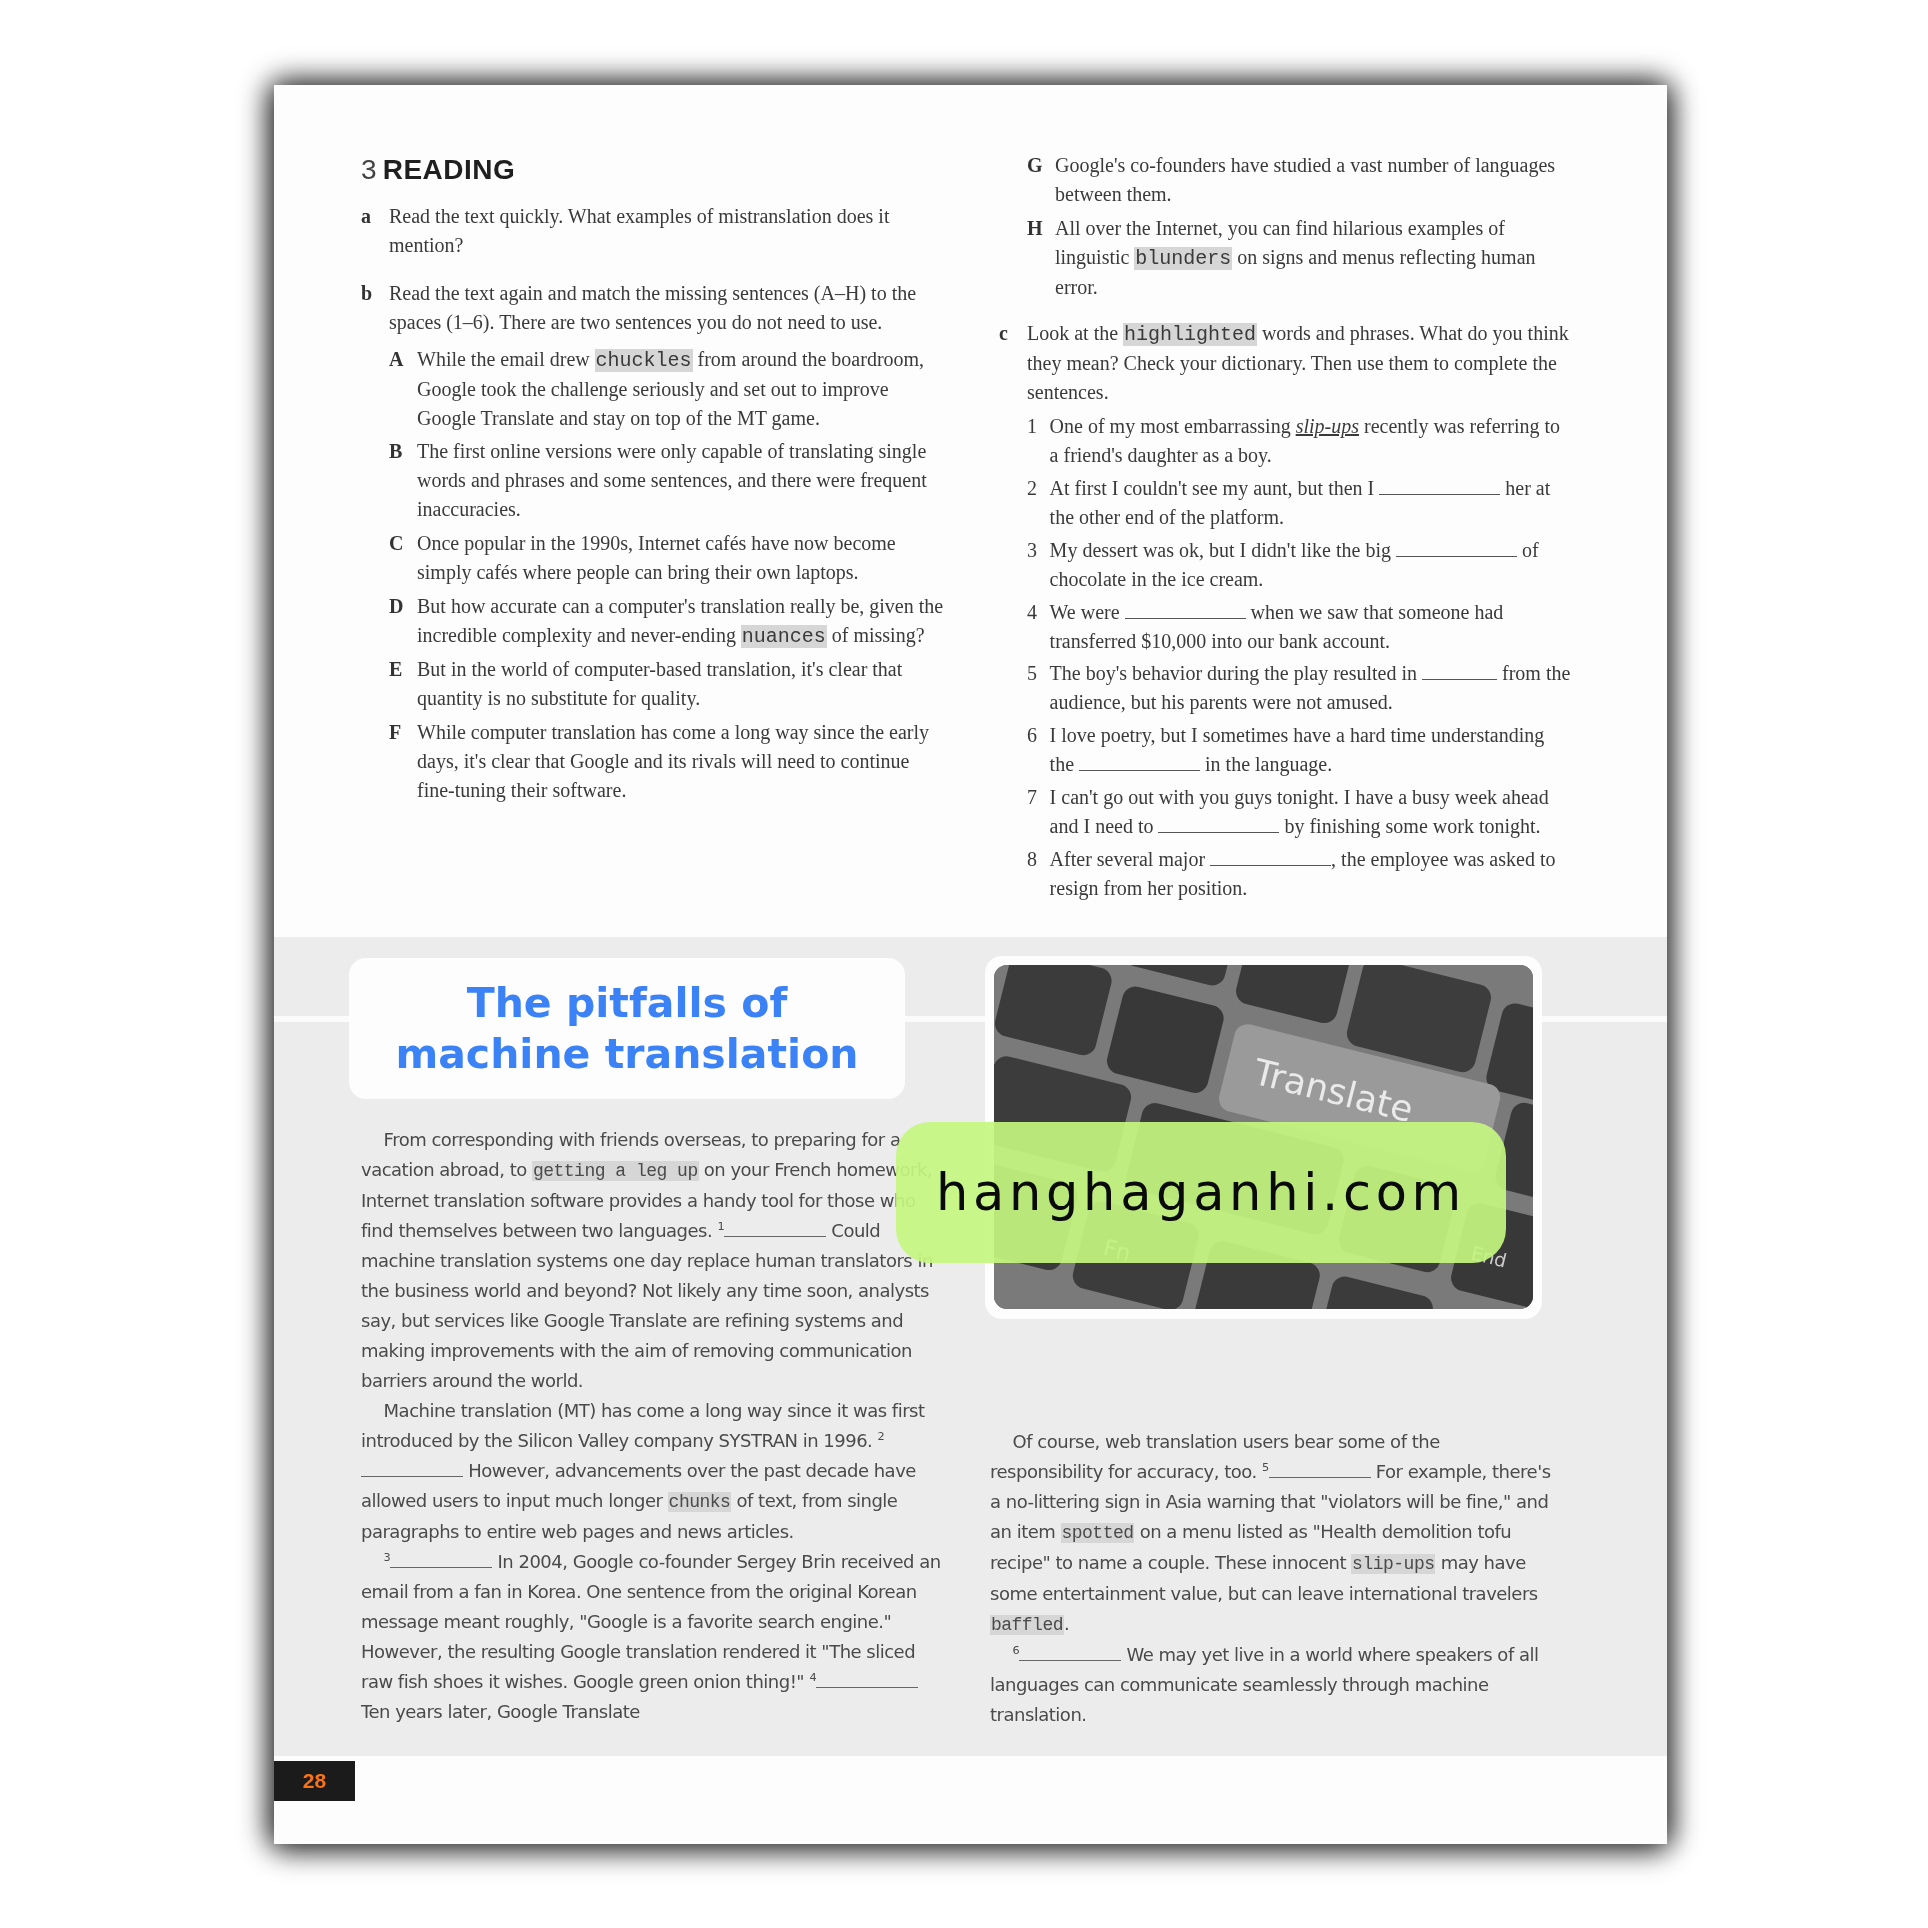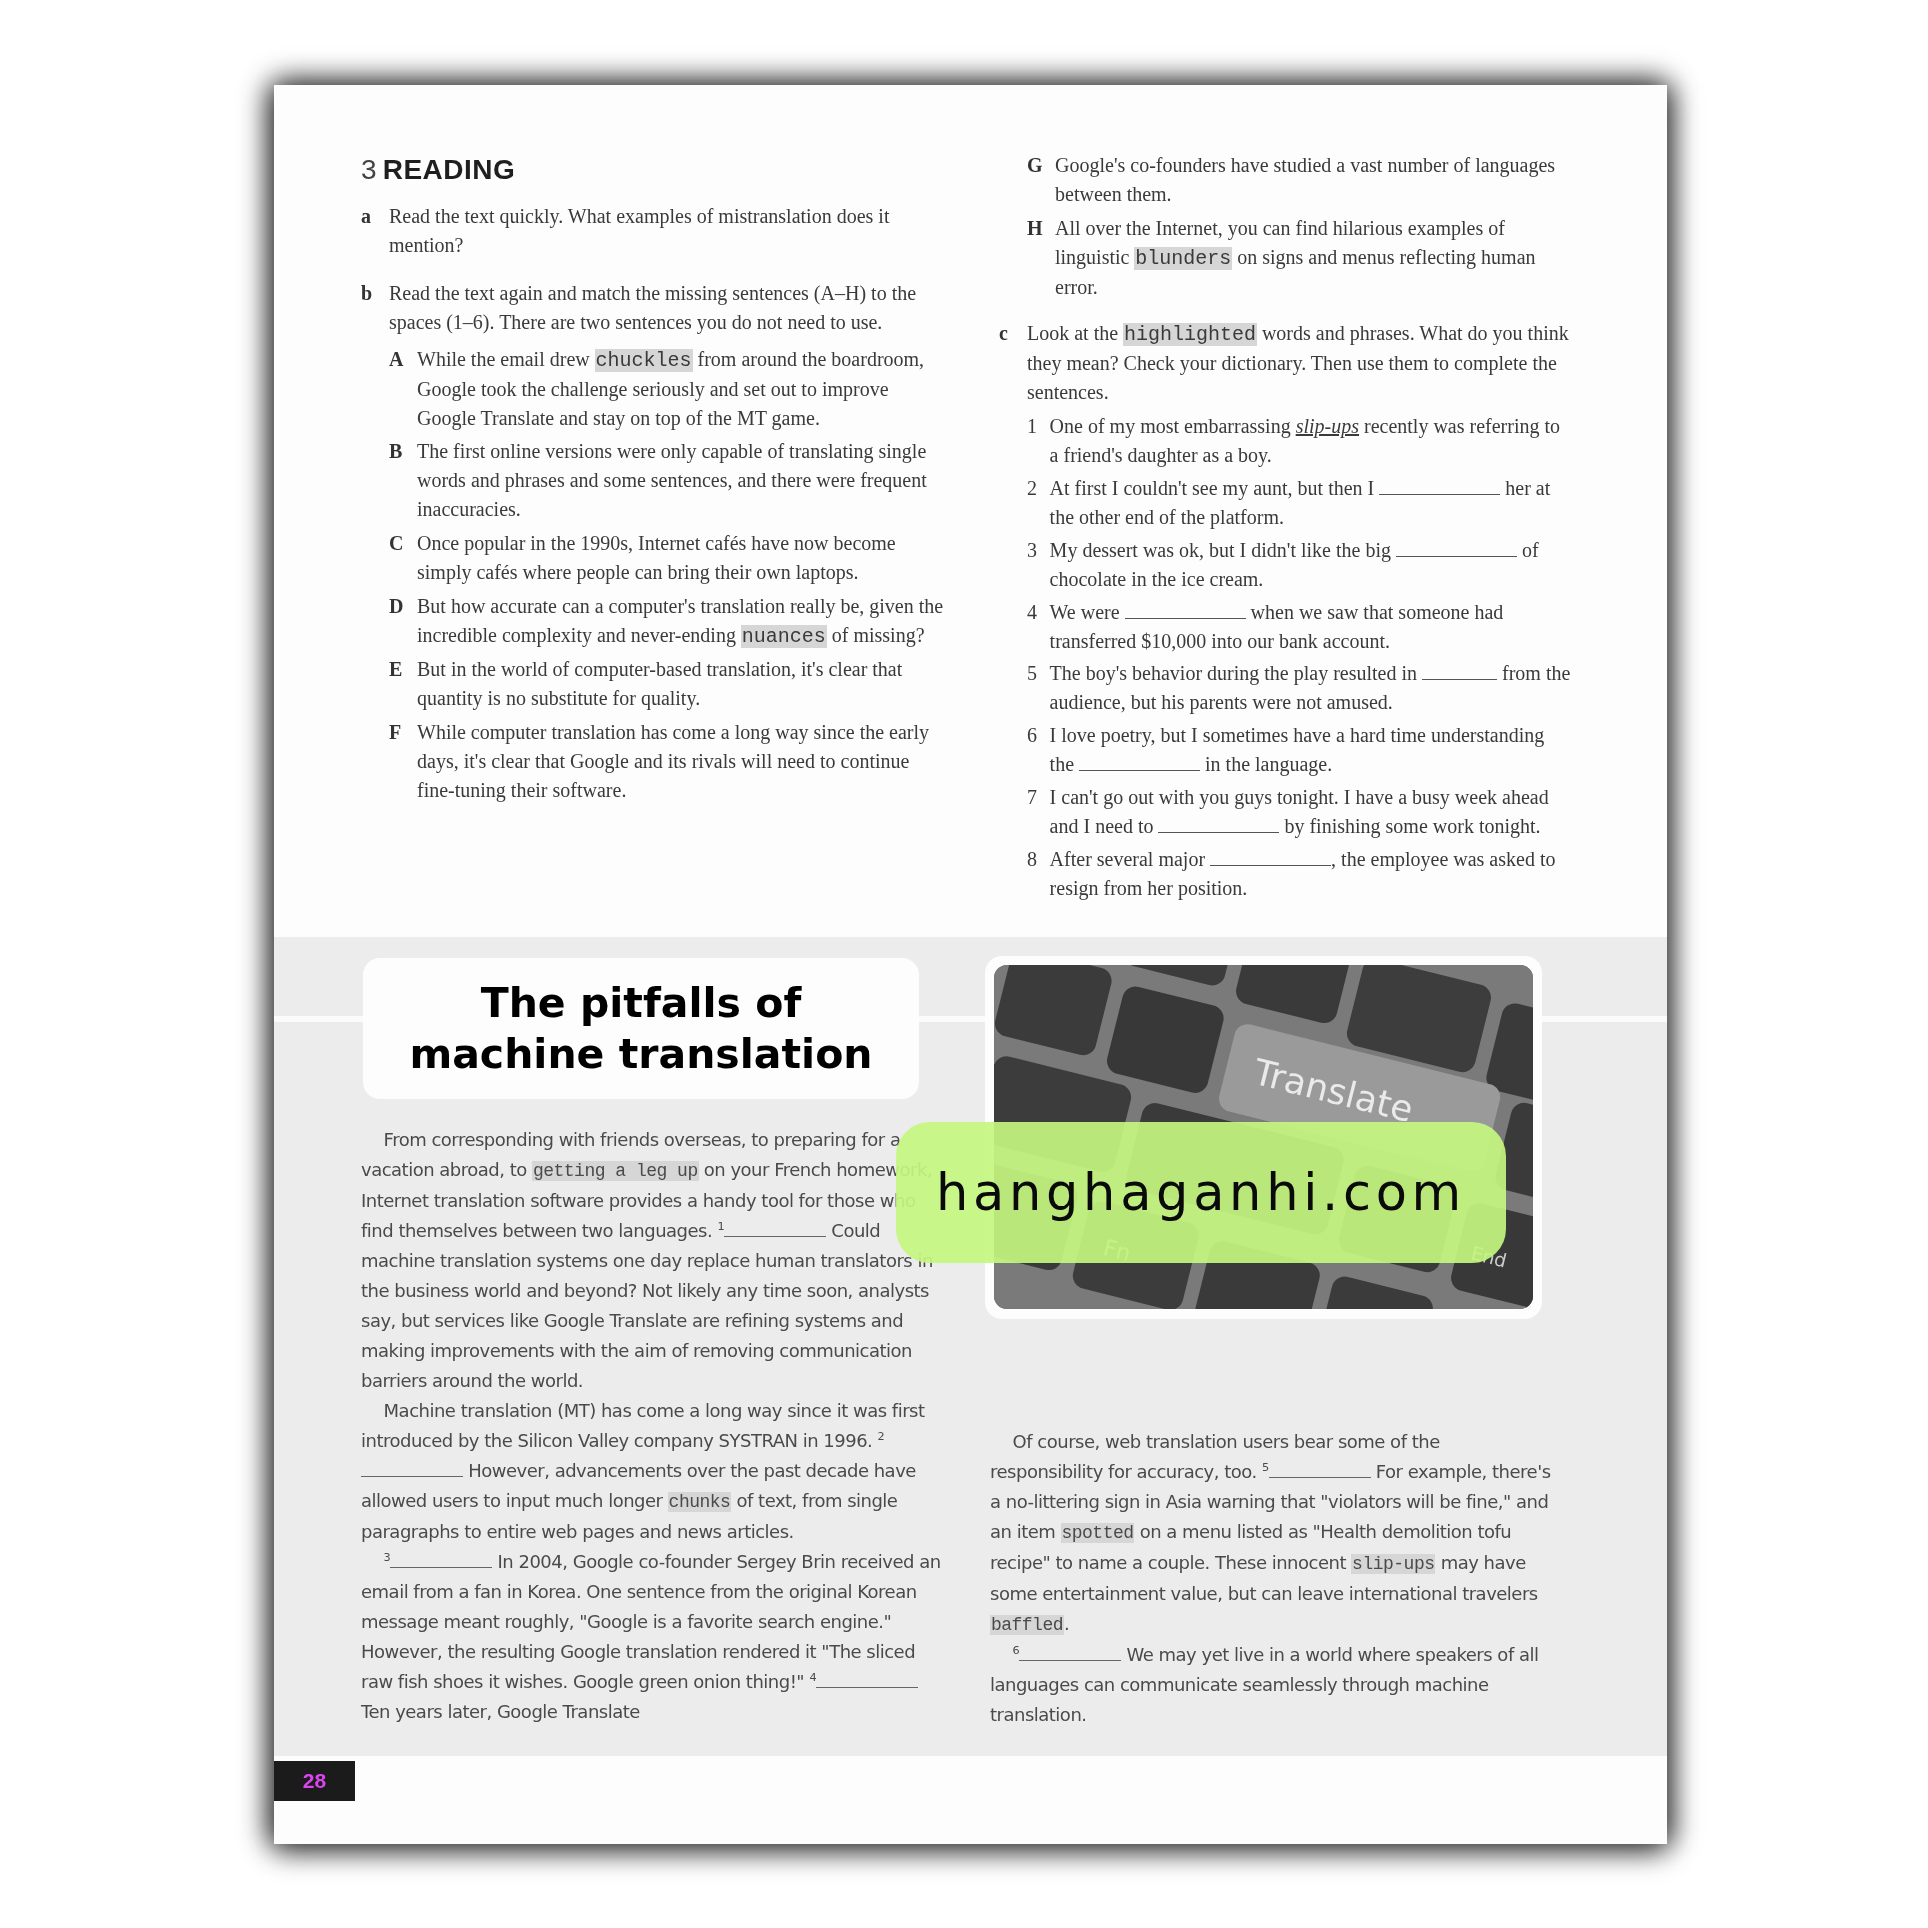--- a/index.html
+++ b/index.html
@@ -34,23 +34,23 @@
   .sent .n { width:22.6px; flex:none; }
   .sent .txt { flex:1; }
   .blank { display:inline-block; border-bottom:1.4px solid #555; height:17px; vertical-align:baseline; }
   .b-lg { width:121px; }
   .b-md { width:94px; }
 
   
   .band { position:absolute; left:0; top:852px; width:1393px; height:819px; background:#ececec; }
   .band-line { position:absolute; left:0; top:79px; width:1393px; height:5.6px; background:#fbfbfb; }
   .title-box {
-    position:absolute; left:89px; top:21px; width:556px; height:141px; background:#fdfdfd; border-radius:17px;
+    position:absolute; left:75px; top:21px; width:556px; height:141px; background:#fdfdfd; border-radius:17px;
     display:flex; flex-direction:column; justify-content:center; align-items:center;
-    font-family:"DejaVu Sans", sans-serif; font-weight:700; font-size:41px; line-height:51px; color:#000000;
+    font-family:"DejaVu Sans", sans-serif; font-weight:700; font-size:41px; line-height:51px; color:#3b82f6;
     text-align:center;
   }
   .article { position:absolute; font-family:"DejaVu Sans", sans-serif; font-size:18px; line-height:30px; color:#4a4a4a; letter-spacing:-0.5px; }
   .article p { margin:0; }
   .art-left { left:87px; top:188px; width:584px; }
   .art-right { left:716px; top:490px; width:565px; }
   .indent { text-indent:22.6px; }
   .sup { font-size:11.3px; vertical-align:super; line-height:0; }
   .ablank { display:inline-block; border-bottom:1.4px solid #666; width:102px; height:15px; }
 
@@ -60,21 +60,21 @@
   .photo {
     position:absolute; left:9.4px; top:9.4px; width:539px; height:344px; border-radius:13px; overflow:hidden; background:#6a6a6a;
   }
   .watermark {
     position:absolute; left:896px; top:1122px; width:610px; height:141px; border-radius:34px;
     background:rgba(196,246,128,0.92);
     display:flex; align-items:center; justify-content:center;
     font-family:"DejaVu Sans", sans-serif; font-size:51px; letter-spacing:4.7px; color:#0a0a0a;
   }
   .page-num {
-    position:absolute; left:0; top:1676px; width:81px; height:40px; background:#1b1b1b; color:#d946ef;
+    position:absolute; left:0; top:1676px; width:81px; height:40px; background:#1b1b1b; color:#f97316;
     font-family:"Liberation Sans", sans-serif; font-weight:700; font-size:21px;
     display:flex; align-items:center; justify-content:center;
   }
 </style>
 </head>
 <body>
 
 <div class="page">
 
   <div class="col col-left">

